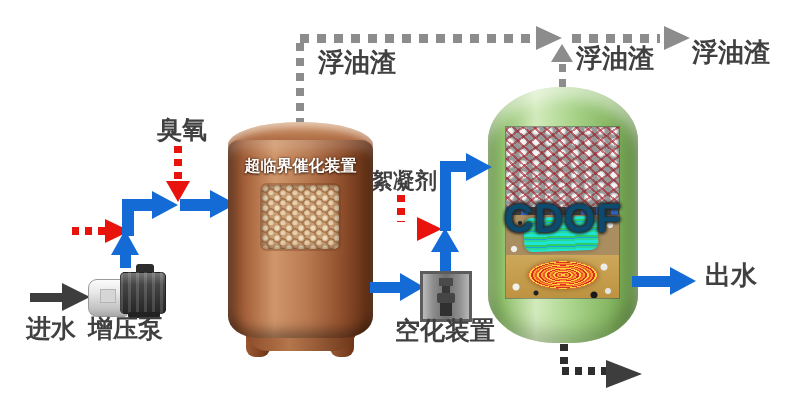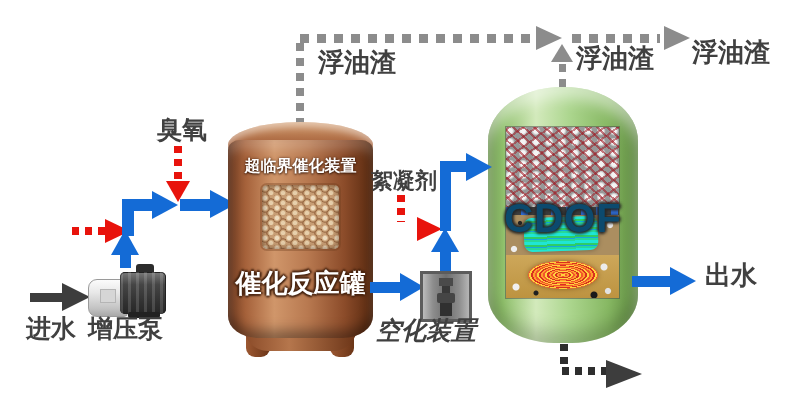--- a/index.html
+++ b/index.html
@@ -168,32 +168,31 @@
   <div class="shaft blue" style="left:180px;top:199px;width:30px;height:12px;"></div>
   <div class="ah r-blue" style="left:210px;top:190px;"></div>
 
   <div class="tank-dome"></div>
   <div class="tank-leg" style="left:246px;"></div>
   <div class="tank-leg" style="left:330px;"></div>
   <div class="tank-cap"></div>
   <div class="tank-body"></div>
   <div class="reactor-top-lbl">超临界催化装置</div>
   <div class="beads"></div>
-  <div class="reactor-lbl">催化反应罐</div>
 
   <div class="shaft blue" style="left:370px;top:282px;width:32px;height:11px;"></div>
   <div class="ah r-blue" style="left:400px;top:273px;border-left-width:24px;"></div>
 
   <div class="cav">
     <div class="n1"></div>
     <div class="n2"></div>
     <div class="n3"></div>
     <div class="n4"></div>
   </div>
-  <div class="lbl f25" style="left:376px;top:318px;font-style:italic;">空化装置</div>
+  <div class="lbl f25" style="left:395px;top:318px;">空化装置</div>
 
   <div class="shaft blue" style="left:440px;top:250px;width:11px;height:21px;"></div>
   <div class="ah u-blue" style="left:431px;top:228px;border-bottom-width:24px;"></div>
 
   <div class="lbl f22" style="left:371px;top:170px;">絮凝剂</div>
   <div class="shaft reddot-v" style="left:397px;top:195px;width:8px;height:27px;"></div>
   <div class="ah r-red" style="left:417px;top:217px;"></div>
 
   <div class="shaft blue" style="left:440px;top:161px;width:11px;height:70px;"></div>
   <div class="shaft blue" style="left:440px;top:161px;width:28px;height:11px;"></div>

